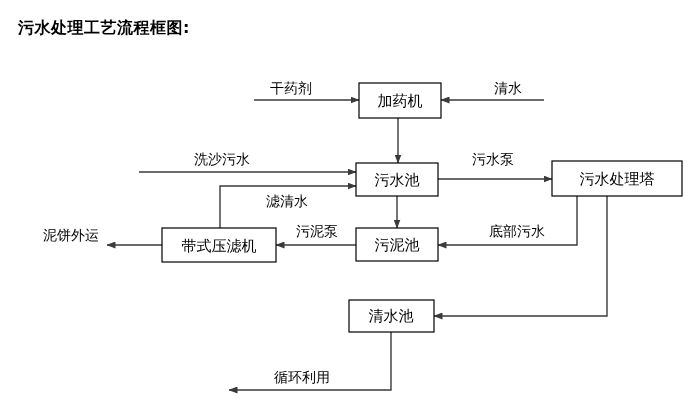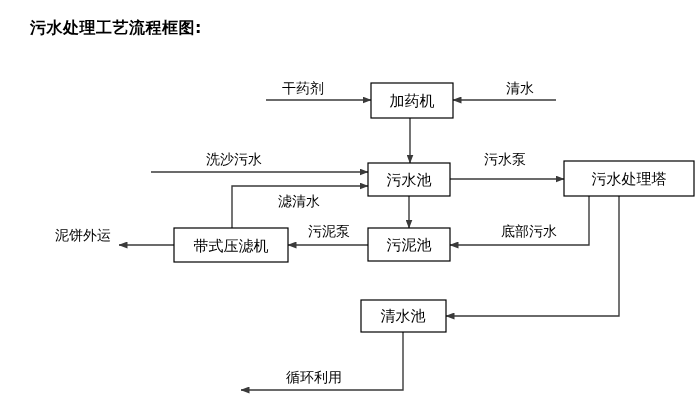--- a/index.html
+++ b/index.html
@@ -10,21 +10,21 @@
   body {
     width: 700px;
     height: 420px;
     position: relative;
     font-family: "DejaVu Sans", "Liberation Sans", sans-serif;
     color: #000000;
     overflow: hidden;
   }
   #diagram-root {
     position: absolute;
-    left: 16px;
+    left: 4px;
     top: 0;
     width: 580px;
     height: 420px;
   }
   .page-title {
     position: absolute;
     left: 14px;
     top: 18px;
     font-size: 16px;
     font-weight: bold;

